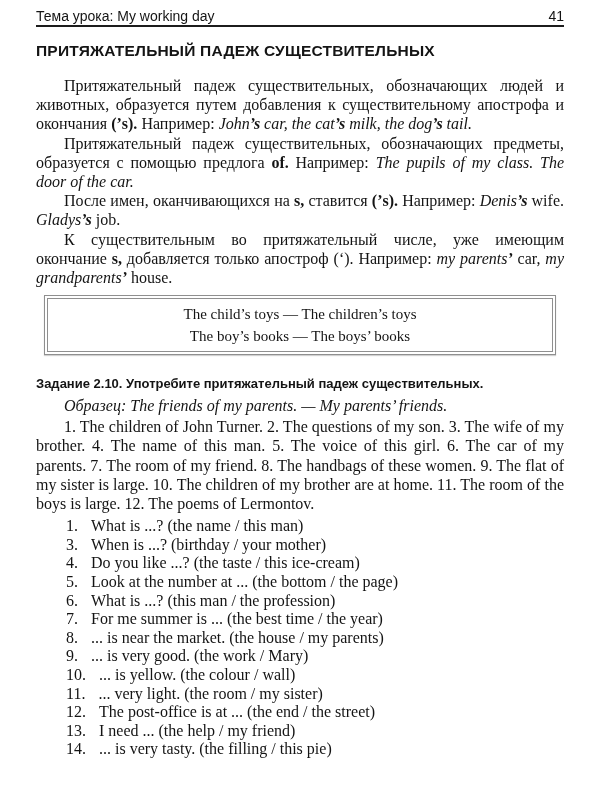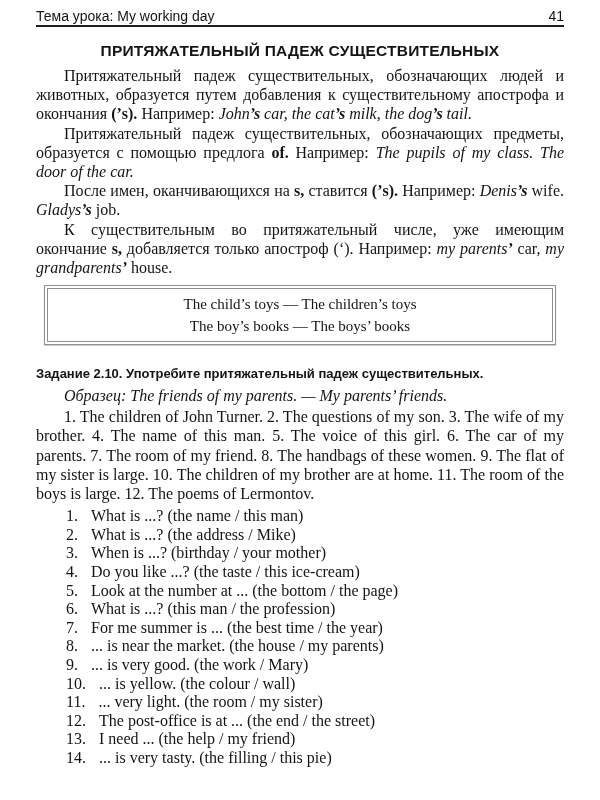--- a/index.html
+++ b/index.html
@@ -17,35 +17,35 @@
     display: flex; justify-content: space-between; align-items: baseline;
     font-family: "Liberation Sans", sans-serif;
     font-size: 14px; line-height: 17px;
     border-bottom: 2px solid #1c1c1c;
   }
   .runhead .pagenum { font-weight: 400; }
 
   
   .title {
     margin: 14px 0 6px 0;
-    text-align: center;
+    text-align: left;
     font-family: "Liberation Sans", sans-serif;
     font-weight: 700;
     font-size: 15.5px; line-height: 19px;
     letter-spacing: .2px;
   }
 
   
   .para {
     margin: 0;
     font-size: 16px; line-height: 19.2px;
     text-align: justify;
     text-indent: 28px;
   }
-  .theory { margin-top: 6px; }
+  .theory { margin-top: 16px; }
 
   
   .s-b  { font-weight: 700; }
   .s-i  { font-style: italic; }
   .s-bi { font-weight: 700; font-style: italic; }
 
   
   .box {
     margin: 8px 8px 8px 8px;
     border: 4px double #8f8f8f;
@@ -113,23 +113,20 @@
   <p class="sample">Образец: The friends of my parents. — My parents’ friends.</p>
   <p class="para exbody">1. The children of John Turner. 2. The questions of my son. 3. The wife of my brother. 4. The name of this man. 5. The voice of this girl. 6. The car of my parents. 7. The room of my friend. 8. The handbags of these women. 9. The flat of my sister is large. 10. The children of my brother are at home. 11. The room of the boys is large. 12. The poems of Lermontov.</p>
 
 
   <ol class="items">
 
       <li>
         <span class="num">1.</span><span class="txt">What is ...? (the name / this man)</span>
       </li>
 
-      <li>
-        <span class="num">2.</span><span class="txt">What is ...? (the address / Mike)</span>
-      </li>
 
       <li>
         <span class="num">3.</span><span class="txt">When is ...? (birthday / your mother)</span>
       </li>
 
       <li>
         <span class="num">4.</span><span class="txt">Do you like ...? (the taste / this ice-cream)</span>
       </li>
 
       <li>

